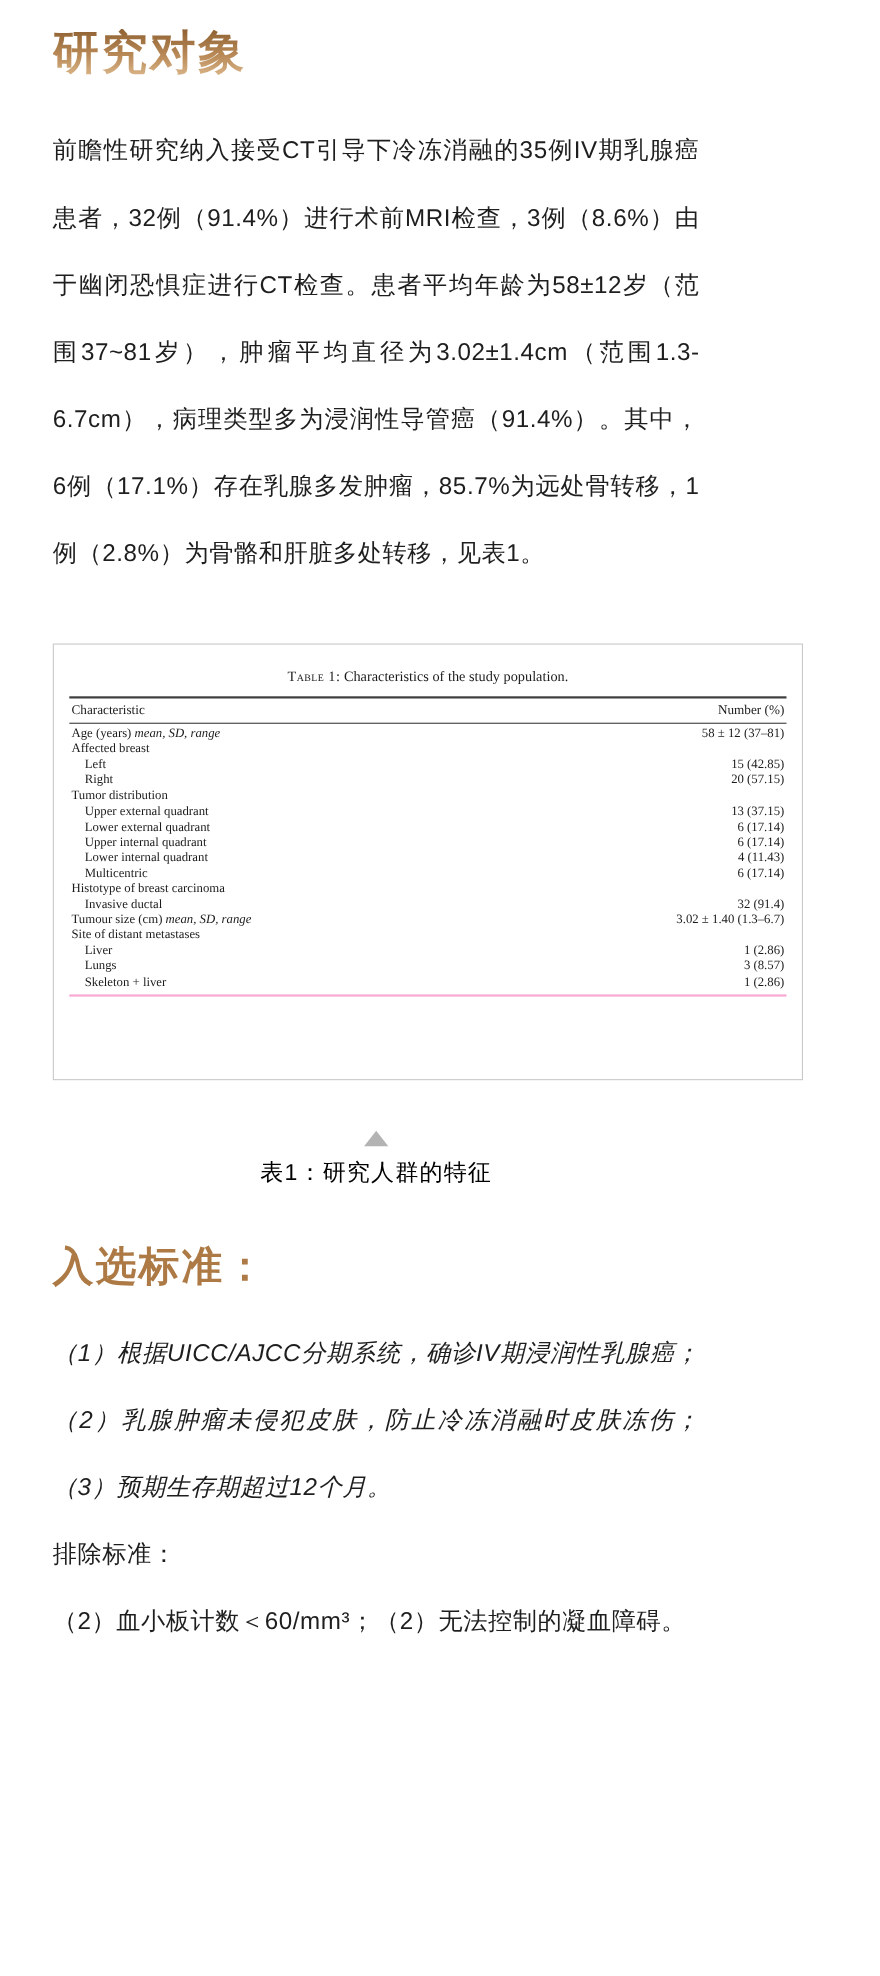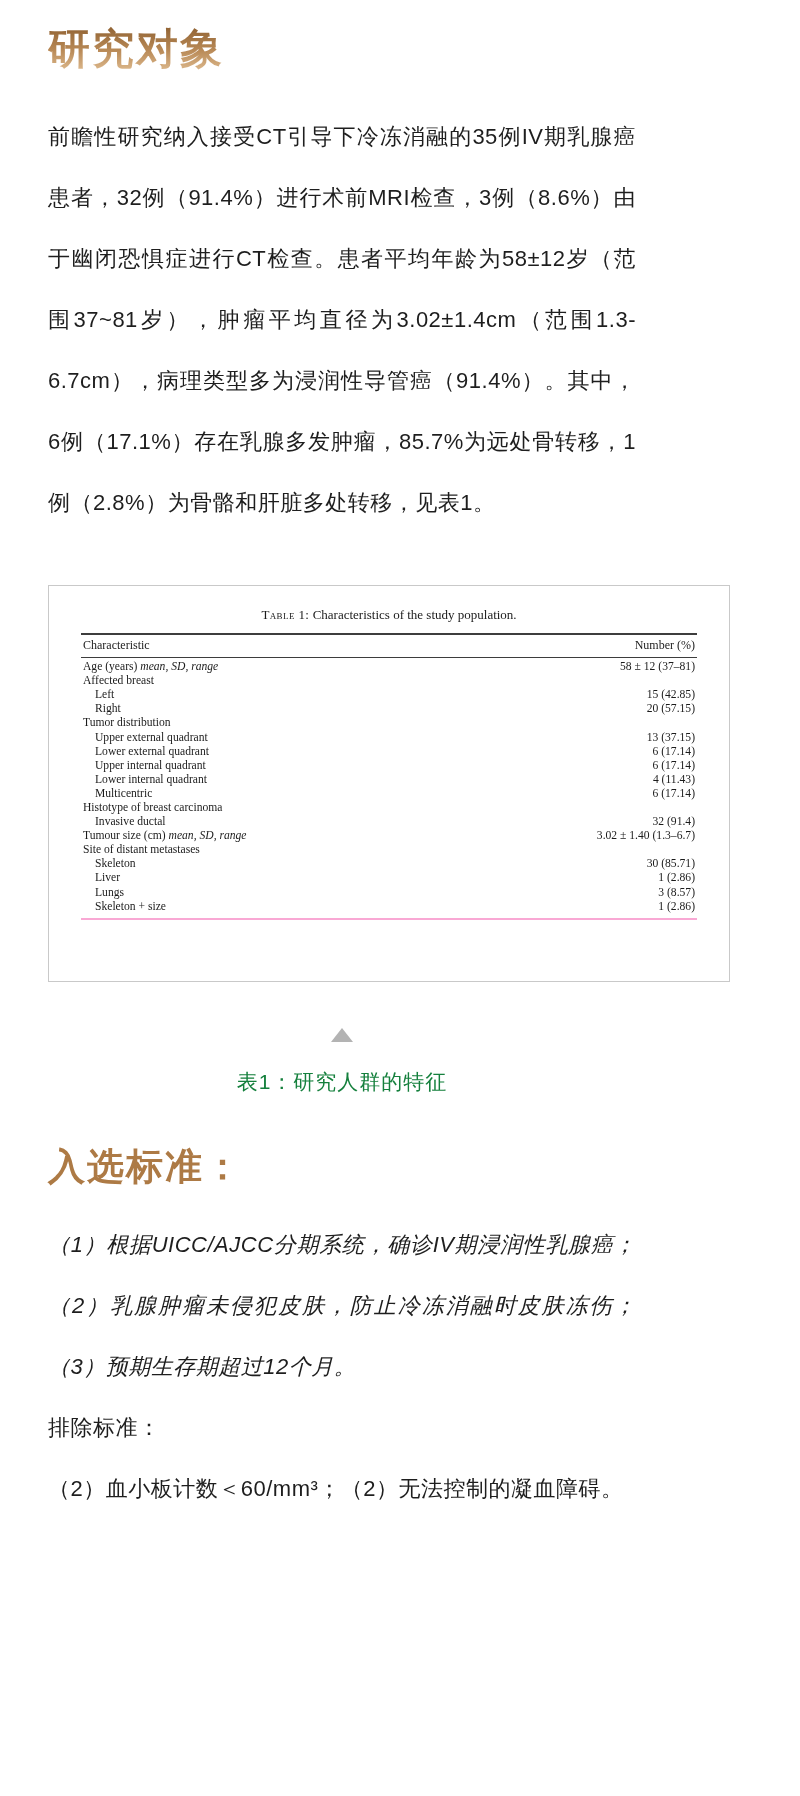--- a/index.html
+++ b/index.html
@@ -28,21 +28,21 @@
     text-align:justify; text-align-last:left;
     margin:0; letter-spacing:0.5px;
   }
   .p-study     { margin-top:33px; }
   .p-inclusion { margin-top:24px;font-style:italic; }
 
   
   .table-figure {
     box-sizing:border-box; width:682px; height:397px;
     margin:52px auto 0; border:1px solid #c9c9c9; background:#fff;
-    padding:21px 32px 0;
+    padding:21px 14px 0;
     font-family:"Liberation Serif","DejaVu Serif",serif;
     color:#1b1b1b;
   }
   .t-title { text-align:center; font-size:13px; margin:0 0 10px; }
   .sc { font-variant:small-caps; letter-spacing:0.4px; }
   .thead {
     display:flex; justify-content:space-between;
     border-top:2px solid #3d3d3d; border-bottom:1px solid #3d3d3d;
     font-size:12px; padding:3px 2px 4px;font-family:Liberation Serif, serif;
   }
@@ -52,22 +52,22 @@
   .tlabel i { font-style:italic; }
   .tvalue { text-align:left; }
 
   
   .triangle-up {
     width:0; height:0; margin:46px auto 0;
     border-left:11px solid transparent; border-right:11px solid transparent;
     border-bottom:14px solid #b3b3b3;
   }
   .caption {
-    text-align:center; font-size:21px; color:#15803d;
-    margin-top:25px; line-height:1.4; letter-spacing:1px;
+    text-align:center; font-size:21px; color:#000000;
+    margin-top:10px; line-height:1.4; letter-spacing:1px;
   }
 
   
   .h-gold-sans {
     margin:49px 0 0; font-size:37px; font-weight:700;
     color:#ad7a45; letter-spacing:2px; line-height:1.2;
   }
 </style>
 </head>
 <body>
@@ -138,33 +138,29 @@
         </div>
         <div class="trow">
           <span class="tlabel">Tumour size (cm)<i> mean, SD, range</i></span>
           <span class="tvalue">3.02 ± 1.40 (1.3–6.7)</span>
         </div>
         <div class="trow">
           <span class="tlabel">Site of distant metastases</span>
           <span class="tvalue"></span>
         </div>
         <div class="trow indent">
-          <span class="tlabel">Skeleton</span>
-          <span class="tvalue">30 (85.71)</span>
-        </div>
-        <div class="trow indent">
           <span class="tlabel">Liver</span>
           <span class="tvalue">1 (2.86)</span>
         </div>
         <div class="trow indent">
           <span class="tlabel">Lungs</span>
           <span class="tvalue">3 (8.57)</span>
         </div>
         <div class="trow indent">
-          <span class="tlabel">Skeleton + size</span>
+          <span class="tlabel">Skeleton + liver</span>
           <span class="tvalue">1 (2.86)</span>
         </div>
       </div>
   </figure>
 
   <div class="triangle-up"></div>
 
   <div class="caption">表1：研究人群的特征</div>
 
   <h2 class="h-gold-sans">入选标准：</h2>

